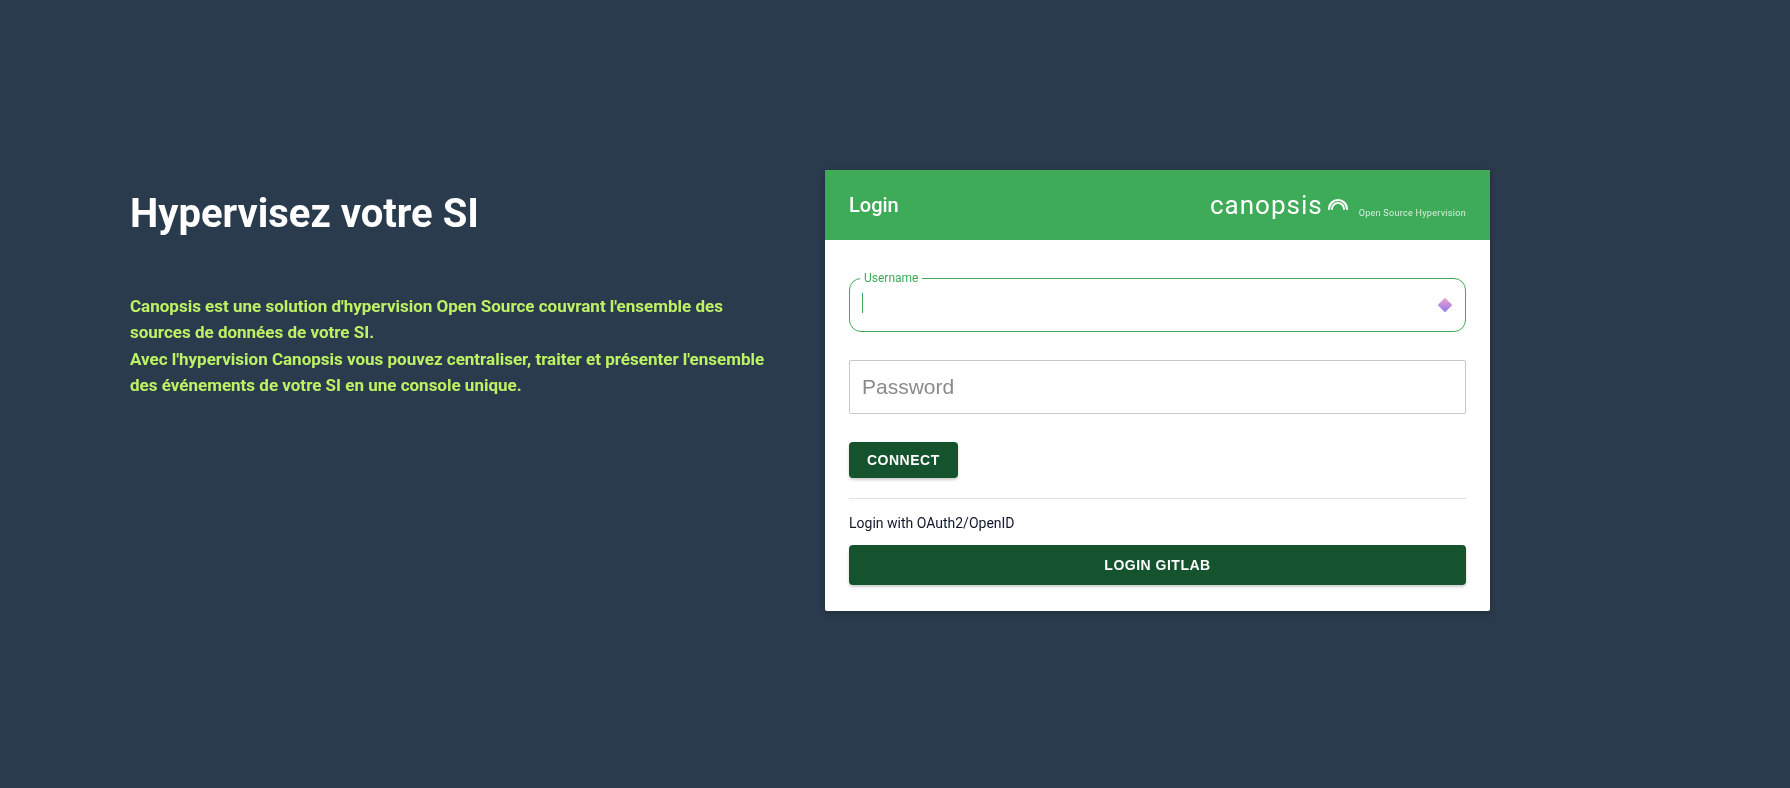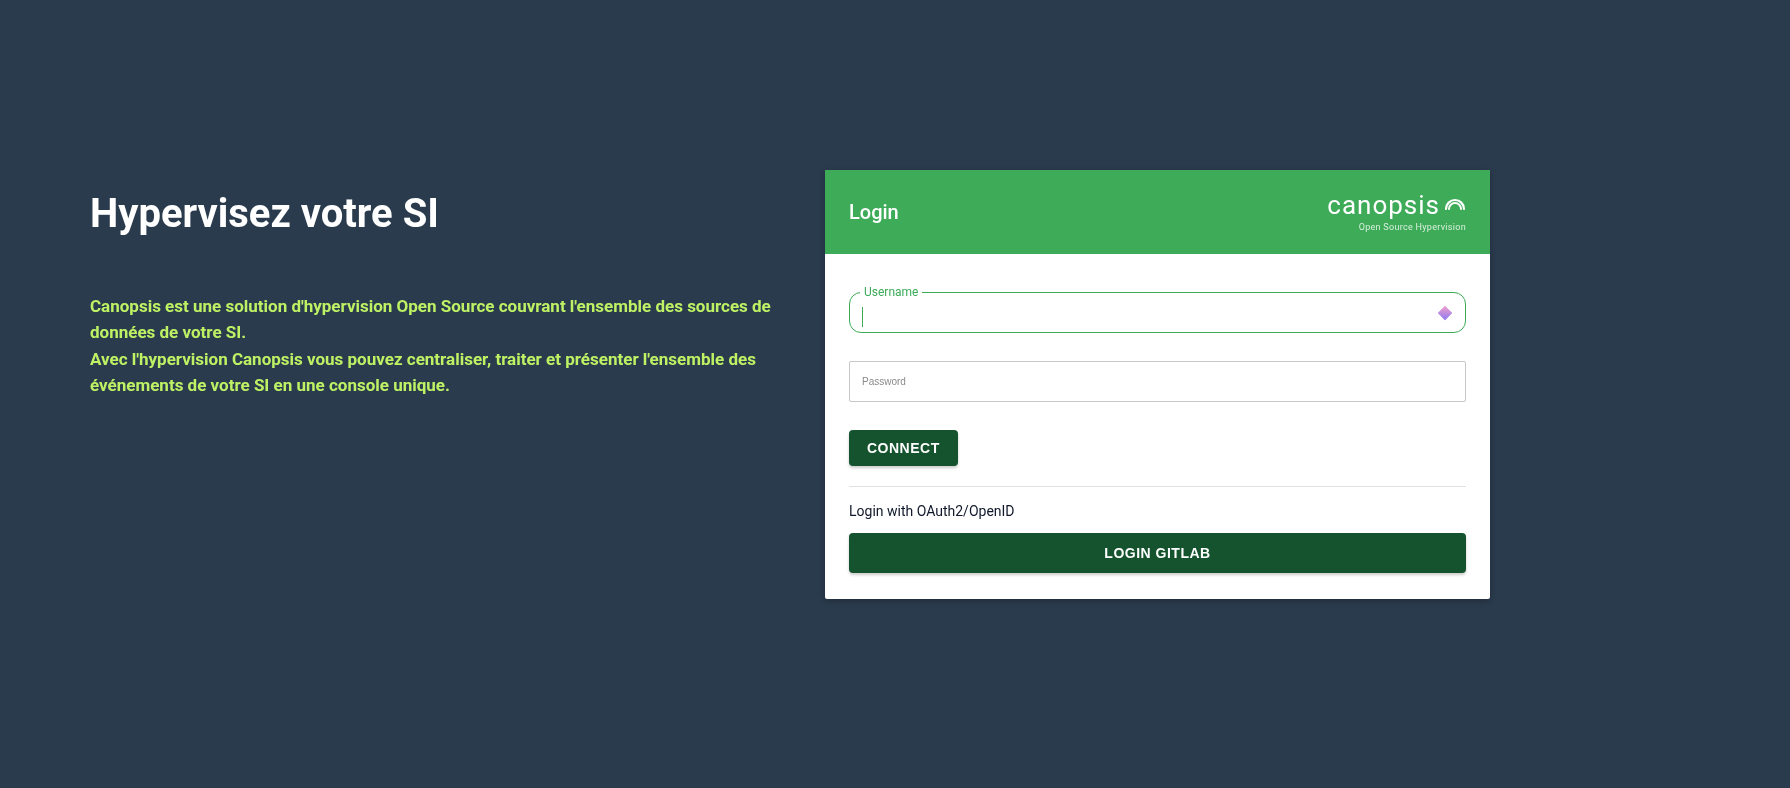--- a/index.html
+++ b/index.html
@@ -15,20 +15,21 @@
     display: flex;
     width: 100%;
     min-height: 788px;
     align-items: flex-start;
     padding: 0;
   }
   .left {
     flex: 1;
     padding: 190px 40px 0 90px;
     max-width: 820px;
+    margin-left: 40px;
   }
   .left h1 {
     font-size: 40px;
     font-weight: 700;
     color: #ffffff;
     margin-bottom: 56px;
   }
   .left p {
     font-size: 17px;
     line-height: 1.55;
@@ -57,21 +58,20 @@
     align-items: center;
     justify-content: space-between;
     gap: 28px;
   }
   .card-header-title {
     font-size: 20px;
     font-weight: 500;
   }
   .brand {
     display: flex;
-    flex-direction: column;
     align-items: flex-end;
     line-height: 1;
   }
   .brand-row {
     display: flex;
     align-items: center;
     gap: 4px;
   }
   .brand-word {
     font-size: 26px;
@@ -107,21 +107,21 @@
     left: 10px;
     background: #ffffff;
     padding: 0 4px;
     font-size: 12px;
     color: #3dab58;
   }
   .text-input {
     width: 100%;
     border: none;
     outline: none;
-    font-size: 10px;
+    font-size: 21px;
     padding: 14px 40px 14px 12px;
     color: #333;
     background: transparent;
   }
   .text-input::placeholder {
     color: #8a8a8a;
   }
   .caret {
     position: absolute;
     left: 12px;

